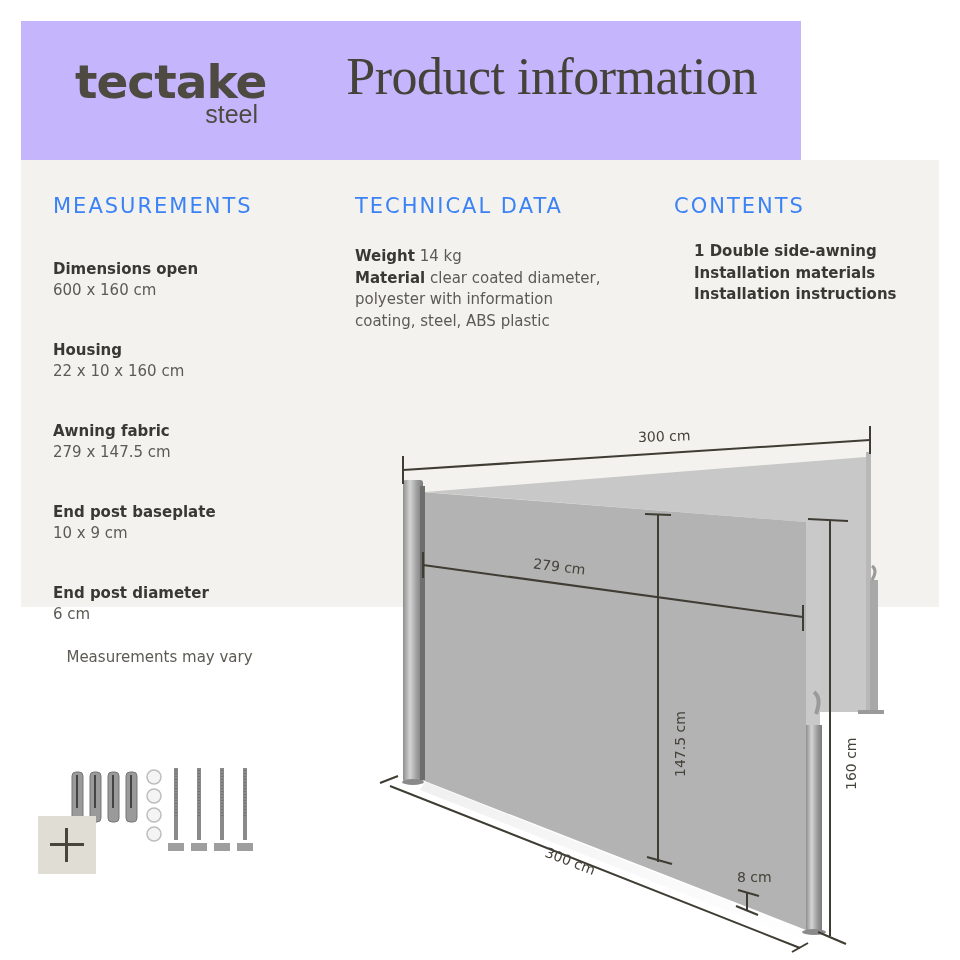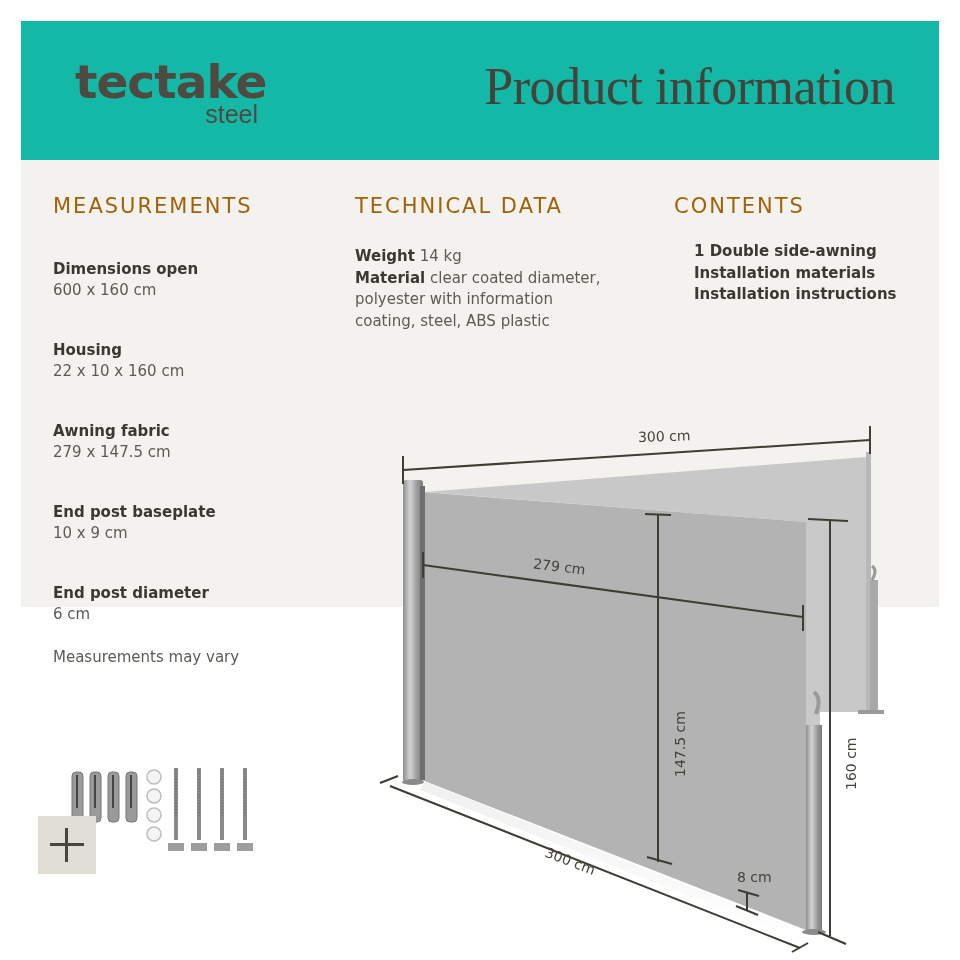--- a/index.html
+++ b/index.html
@@ -1,62 +1,62 @@
 <!DOCTYPE html>
 <html><head>
   <meta charset="utf-8">
   <style>
     * { box-sizing: border-box; margin: 0; padding: 0; }
     html, body { width: 960px; height: 960px; background: #ffffff; overflow: hidden; }
     body { position: relative; font-family: "DejaVu Sans", sans-serif; color: #3c3a33; }
 
     .header {
-      position: absolute; left: 21px; top: 21px; width: 918px; height: 139px;
-      background: #14b8a6;
+      position: absolute; left: 21px; top: 21px; width: 780px; height: 139px;
+      background: #c4b5fd;
       padding-left: 12px;
     }
     .logo { position: absolute; left: 54px; top: 36px; width: 190px; height: 80px; }
     .logo-main {
       position: absolute; left: 0; top: 0;
       font-family: "DejaVu Sans", sans-serif; font-weight: bold;
       font-size: 47px; letter-spacing: -1px; color: #4e4a41; line-height: 50px;
     }
     .logo-sub {
       position: absolute; right: 7px; top: 44px;
       font-family: "Liberation Sans", sans-serif; font-size: 25px;
       color: #4e4a41; line-height: 26px;
     }
     .title {
-      position: absolute; right: 44px; top: 36px;
+      position: absolute; right: 44px; top: 26px;
       font-family: "Liberation Serif", serif; font-size: 52px;
       color: #45423a; letter-spacing: -0.5px; line-height: 60px;
     }
 
     .panel {
       position: absolute; left: 21px; top: 160px; width: 918px; height: 447px;
       background: #f3f2ee;
     }
 
     .col { position: absolute; top: 193px; }
     .col-h {
       font-family: "DejaVu Sans", sans-serif; font-size: 21px; font-weight: normal;
-      letter-spacing: 2px; color: #a16207; line-height: 26px; white-space: nowrap;
+      letter-spacing: 2px; color: #3b82f6; line-height: 26px; white-space: nowrap;
     }
     .m-item { margin-top: 17px; }
     .lbl {
       font-family: "DejaVu Sans", sans-serif; font-weight: bold; font-size: 15px;
       color: #3a3832; line-height: 21px; white-space: nowrap;
     }
     .val {
       font-family: "DejaVu Sans", sans-serif; font-size: 15px;
       color: #5c5a54; line-height: 21px; white-space: nowrap;
     }
     .note {
       font-family: "DejaVu Sans", sans-serif; font-size: 15px;
-      color: #5c5a54; line-height: 21px; white-space: nowrap;
+      color: #5c5a54; line-height: 21px; white-space: nowrap; text-align: right;
     }
     .tech-line { font-family: "DejaVu Sans", sans-serif; font-size: 15px; line-height: 21.5px; color: #5c5a54; white-space: nowrap; }
     .tech-line b { color: #3a3832; font-weight: bold; }
     .cont-line { font-family: "DejaVu Sans", sans-serif; font-weight: bold; font-size: 15px; line-height: 21.5px; color: #3a3832; white-space: nowrap; margin-left: 20px; }
 
     .diagram { position: absolute; left: 0; top: 0; width: 960px; height: 960px; pointer-events: none; }
     .diagram text { font-family: "DejaVu Sans", sans-serif; fill: #45423a; font-size: 14px; }
 
     .plus-box {
       position: absolute; left: 38px; top: 816px; width: 58px; height: 58px;

